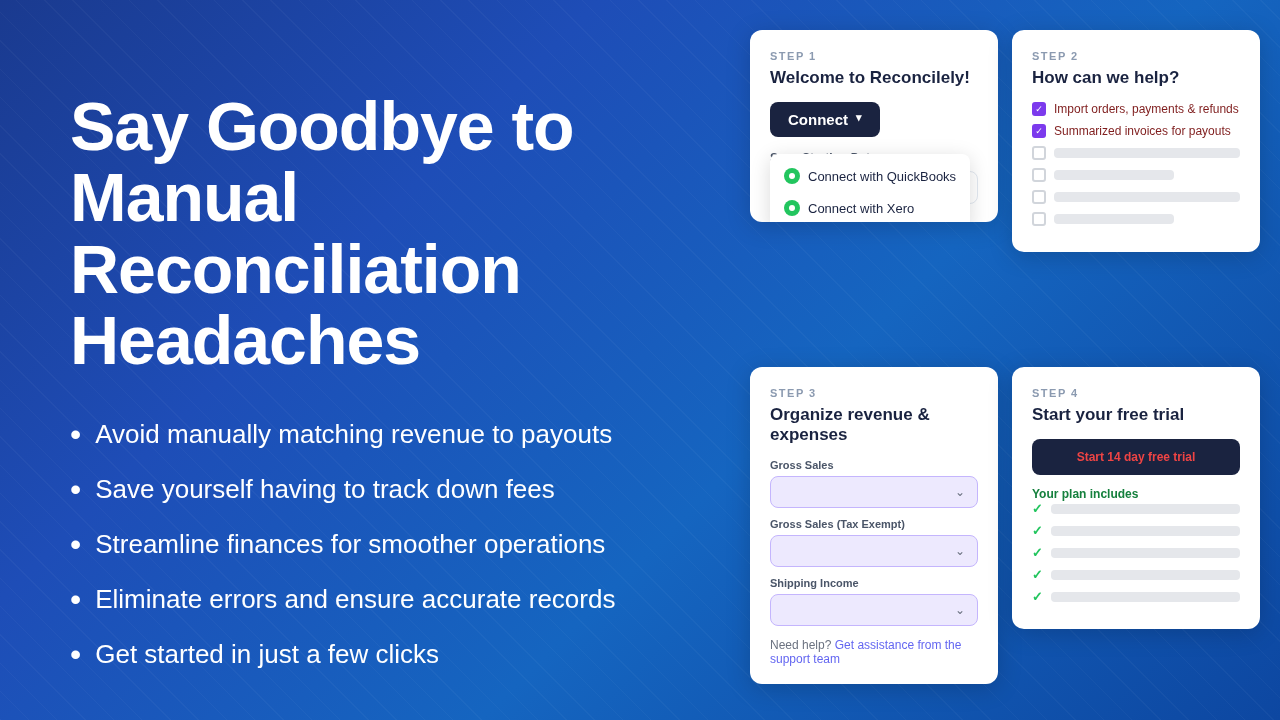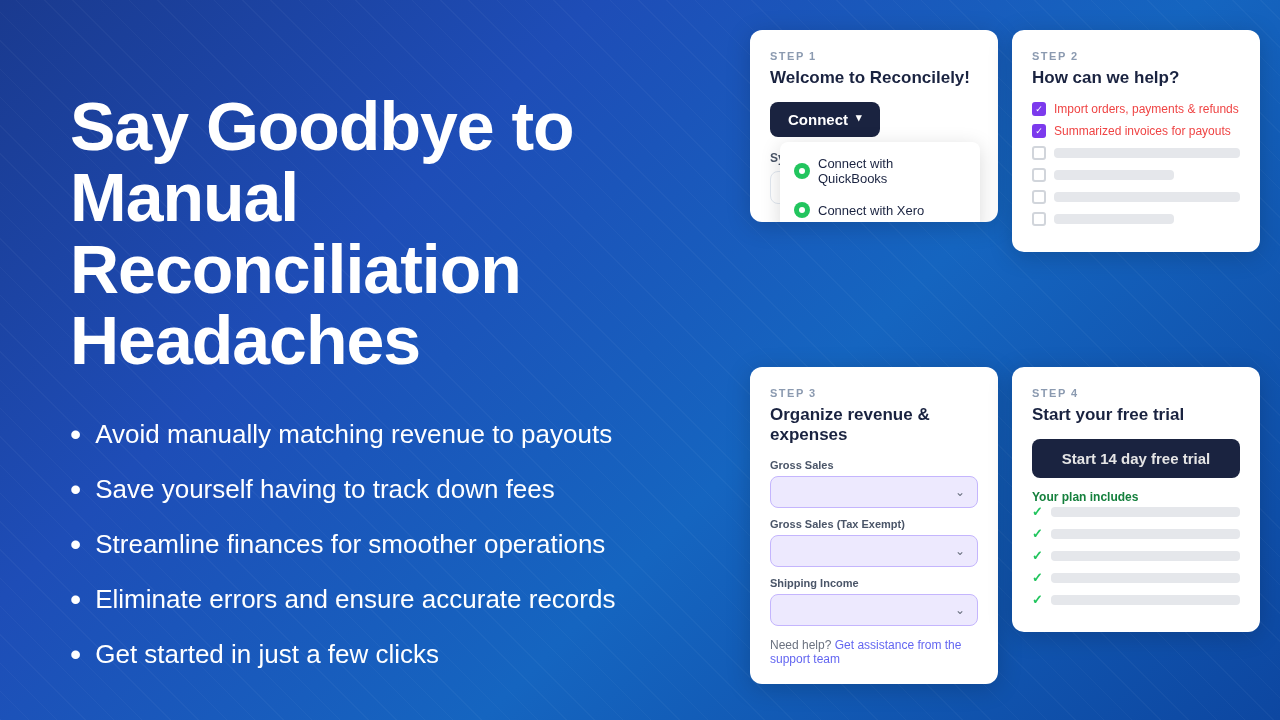--- a/index.html
+++ b/index.html
@@ -129,29 +129,28 @@
       gap: 8px;
       cursor: pointer;
     }
 
     .connect-btn .chevron {
       font-size: 11px;
     }
 
     .dropdown-menu {
       position: absolute;
-      top: 40px;
+      top: 52px;
       left: 0;
       background: #fff;
       border-radius: 8px;
       box-shadow: 0 4px 20px rgba(0,0,0,0.15);
       padding: 6px 0;
       min-width: 200px;
       z-index: 10;
-      margin-left: 10px;
     }
 
     .dropdown-item {
       display: flex;
       align-items: center;
       gap: 8px;
       padding: 8px 14px;
       font-size: 13px;
       color: #1a2340;
       cursor: pointer;
@@ -205,21 +204,21 @@
     .step2-card {
       
     }
 
     .checkbox-row {
       display: flex;
       align-items: center;
       gap: 8px;
       margin-bottom: 8px;
       font-size: 12px;
-      color: #ef4444;
+      color: #7f1d1d;
     }
 
     .checkbox-checked {
       width: 14px;
       height: 14px;
       background: #7c3aed;
       border-radius: 3px;
       display: flex;
       align-items: center;
       justify-content: center;
@@ -290,25 +289,25 @@
 
     .help-text a {
       color: #6366f1;
       text-decoration: none;
     }
 
     
     .trial-btn {
       width: 100%;
       background: #1a2340;
-      color: #e5e5e5;
+      color: #ef4444;
       border: none;
       border-radius: 8px;
       padding: 11px;
-      font-size: 15px;
+      font-size: 12px;
       font-weight: 600;
       cursor: pointer;
       margin-bottom: 12px;
     }
 
     .plan-includes-label {
       font-size: 12px;
       color: #15803d;
       margin-bottom: 0;
       font-weight: bold;

